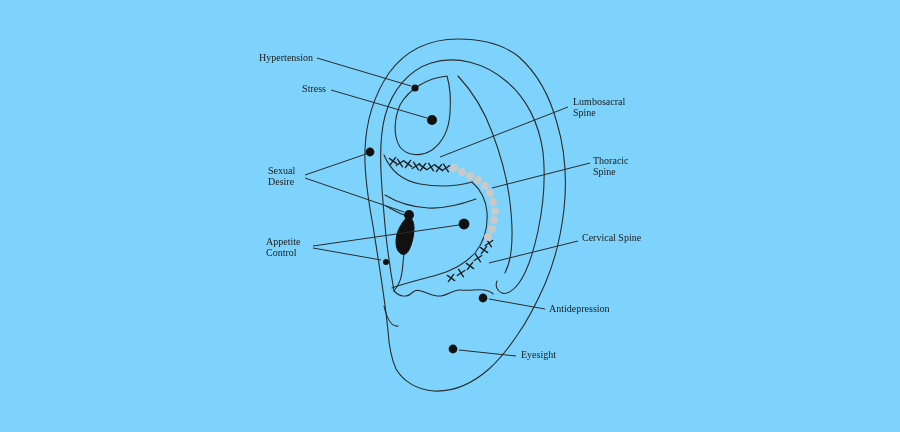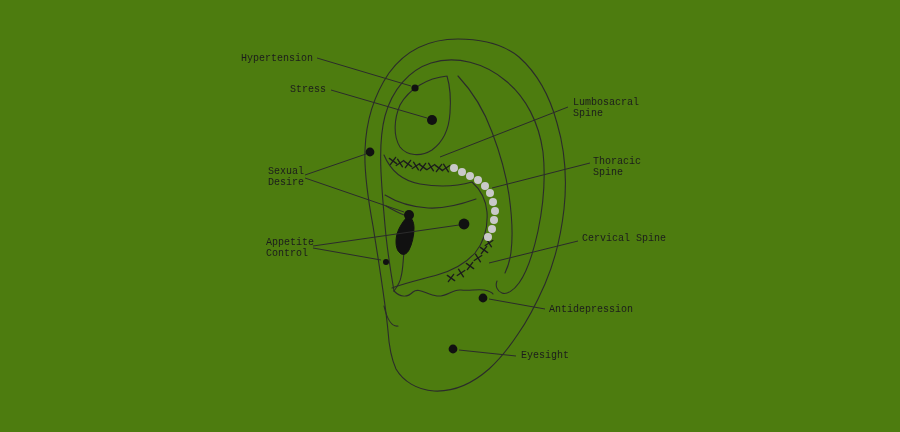--- a/index.html
+++ b/index.html
@@ -1,17 +1,17 @@
 <!DOCTYPE html>
 <html><head>
 <meta charset="utf-8">
 <style>
   html,body{margin:0;padding:0;background:#f5f5f5;}
-  .stage{position:relative;width:900px;height:432px;background:#4d7c0f;overflow:hidden;
-         font-family:Liberation Mono, monospace;}
+  .stage{position:relative;width:900px;height:432px;background:#7dd3fc;overflow:hidden;
+         font-family:Liberation Serif, serif;}
   svg{display:block;width:900px;height:432px;}
   .anat{fill:none;stroke:#2b2b2b;stroke-width:1.1;stroke-linecap:round;stroke-linejoin:round;}
   .leader{stroke:#2b2b2b;stroke-width:1;fill:none;}
   .label{font-size:10px;fill:#1c1c1c;}
   .xmark{stroke:#1c1c1c;stroke-width:1.35;stroke-linecap:round;}
 </style>
 </head>
 <body>
 
 <div class="stage">

